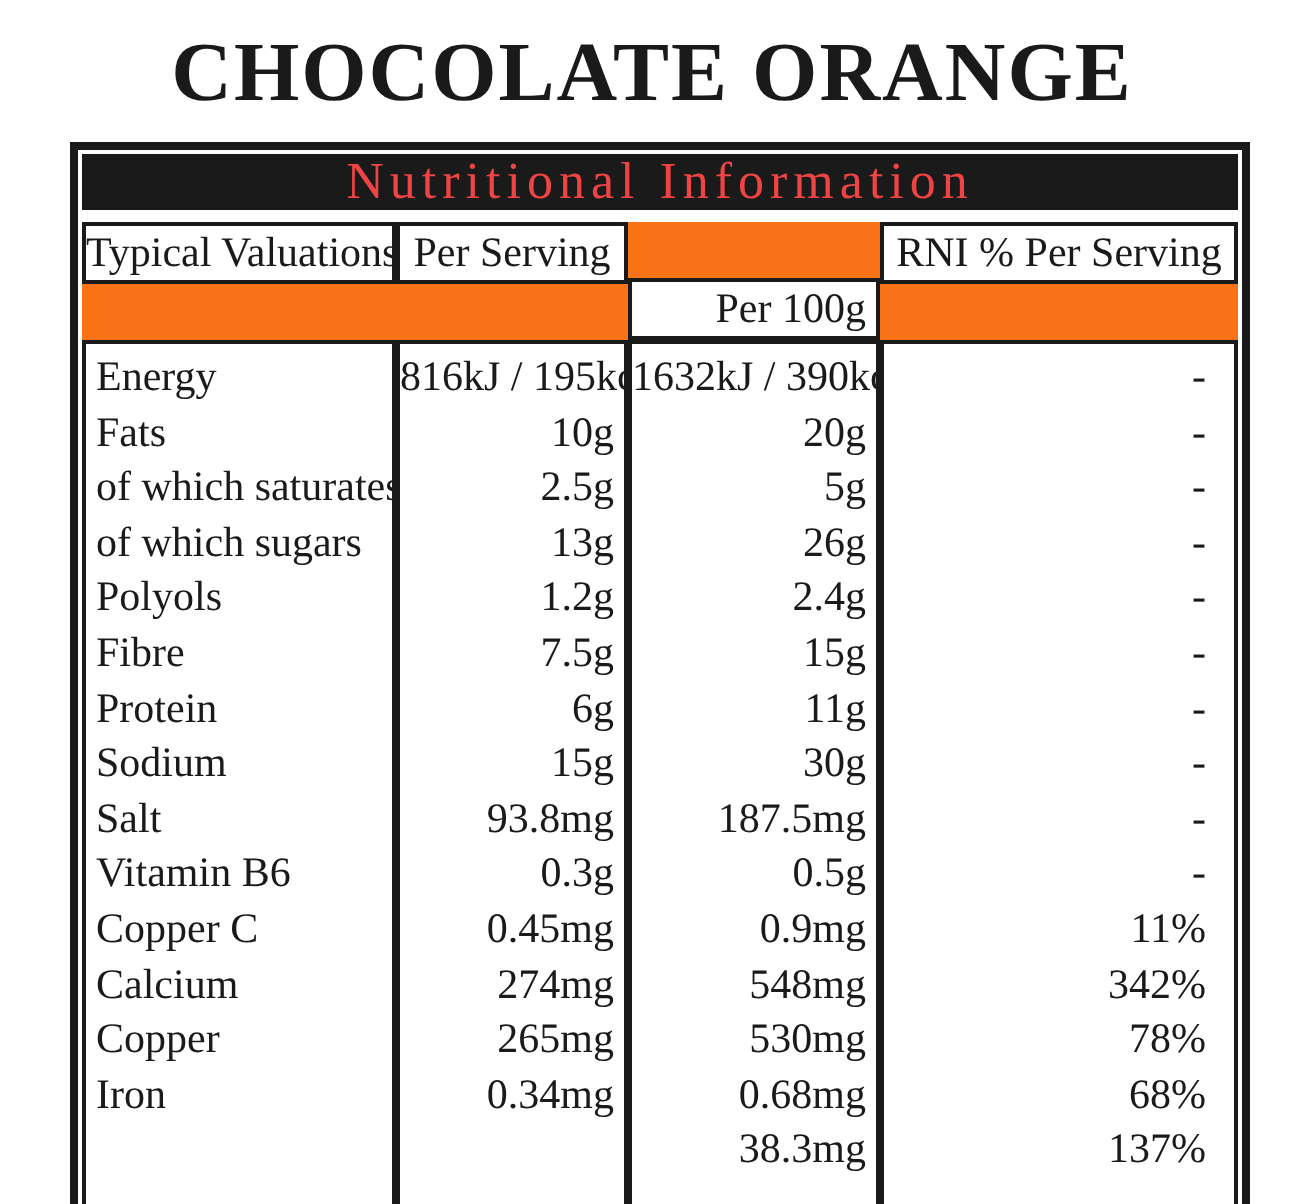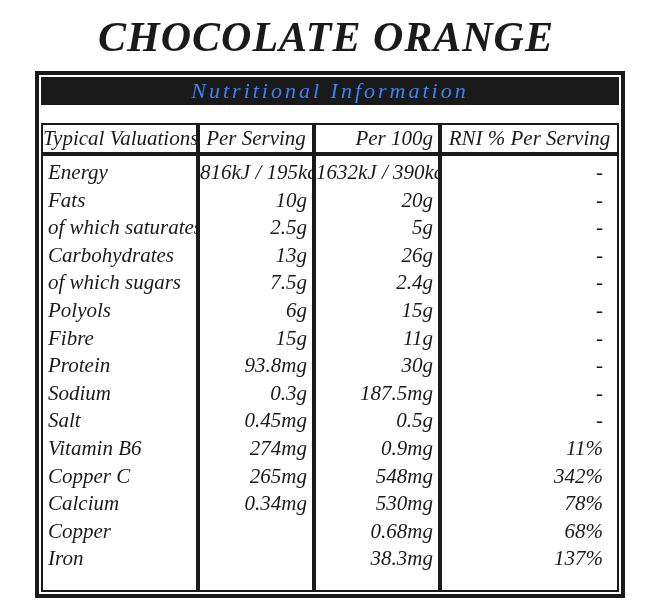--- a/index.html
+++ b/index.html
@@ -11,21 +11,20 @@
     font-family: "Liberation Serif", "DejaVu Serif", serif;
     color: #1a1a1a;
     -webkit-font-smoothing: antialiased;
   }
   .page {
     width: 652px;
     height: 602px;
     position: relative;
     background: #ffffff;
     overflow: hidden;
-    font-style: italic;
   }
   .title {
     margin-top: 14px;
     text-align: center;
     font-size: 42px;
     font-weight: bold;
     letter-spacing: 1px;
     color: #1a1a1a;
     line-height: 1.1;
     white-space: nowrap;
@@ -35,27 +34,27 @@
     left: 35px;
     top: 71px;
     width: 590px;
     box-sizing: border-box;
     border: 4px solid #1a1a1a;
     background: #ffffff;
     padding: 2px;
   }
   .nutri-bar {
     background: #1a1a1a;
-    color: #3b82f6;
+    color: #ef4444;
     text-align: center;
-    font-size: 22px;
+    font-size: 26px;
     letter-spacing: 3px;
     line-height: 28px;
     height: 28px;
-    margin-bottom: 18px;
+    margin-bottom: 6px;
     white-space: nowrap;
   }
   .grid {
     display: grid;
     grid-template-columns: 157px 116px 126px 1fr;
     gap: 0;
     background: #f97316;
   }
   .cell {
     border: 2px solid #1a1a1a;
@@ -63,21 +62,21 @@
     box-sizing: border-box;
   }
   .hcell {
     font-size: 21px;
     line-height: 27px;
     height: 31px;
     text-align: center;
     white-space: nowrap;
     overflow: hidden;
   }
-  .hcell.right { text-align: right; padding-right: 5px; }
+  .hcell.right { text-align: right; padding-right: 5px; margin-top: 28px; }
   .bcell {
     padding-top: 3px;
     padding-bottom: 17px;
   }
   .bcell .r {
     font-size: 21px;
     line-height: 27.6px;
     height: 27.6px;
     white-space: nowrap;
     overflow: hidden;
@@ -102,38 +101,38 @@
 
       <div class="cell hcell">Typical Valuations</div>
       <div class="cell hcell">Per Serving</div>
       <div class="cell hcell right">Per 100g</div>
       <div class="cell hcell">RNI % Per Serving</div>
 
       <div class="cell bcell col-label" id="col-labels">
           <div class="r">Energy</div>
           <div class="r">Fats</div>
           <div class="r">of which saturates</div>
-          <div class="r">Carbohydrates</div>
           <div class="r">of which sugars</div>
           <div class="r">Polyols</div>
           <div class="r">Fibre</div>
           <div class="r">Protein</div>
           <div class="r">Sodium</div>
           <div class="r">Salt</div>
           <div class="r">Vitamin B6</div>
           <div class="r">Copper C</div>
           <div class="r">Calcium</div>
           <div class="r">Copper</div>
           <div class="r">Iron</div>
         </div>
       <div class="cell bcell col-serving" id="col-serving">
           <div class="r">816kJ / 195kcal</div>
           <div class="r">10g</div>
           <div class="r">2.5g</div>
           <div class="r">13g</div>
+          <div class="r">1.2g</div>
           <div class="r">7.5g</div>
           <div class="r">6g</div>
           <div class="r">15g</div>
           <div class="r">93.8mg</div>
           <div class="r">0.3g</div>
           <div class="r">0.45mg</div>
           <div class="r">274mg</div>
           <div class="r">265mg</div>
           <div class="r">0.34mg</div>
         </div>

